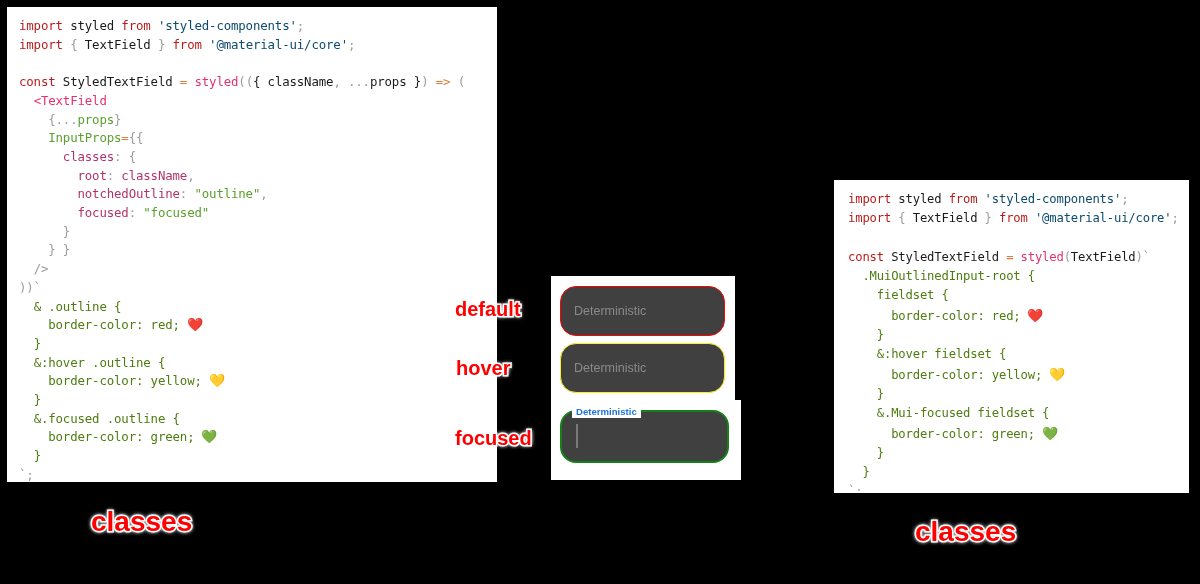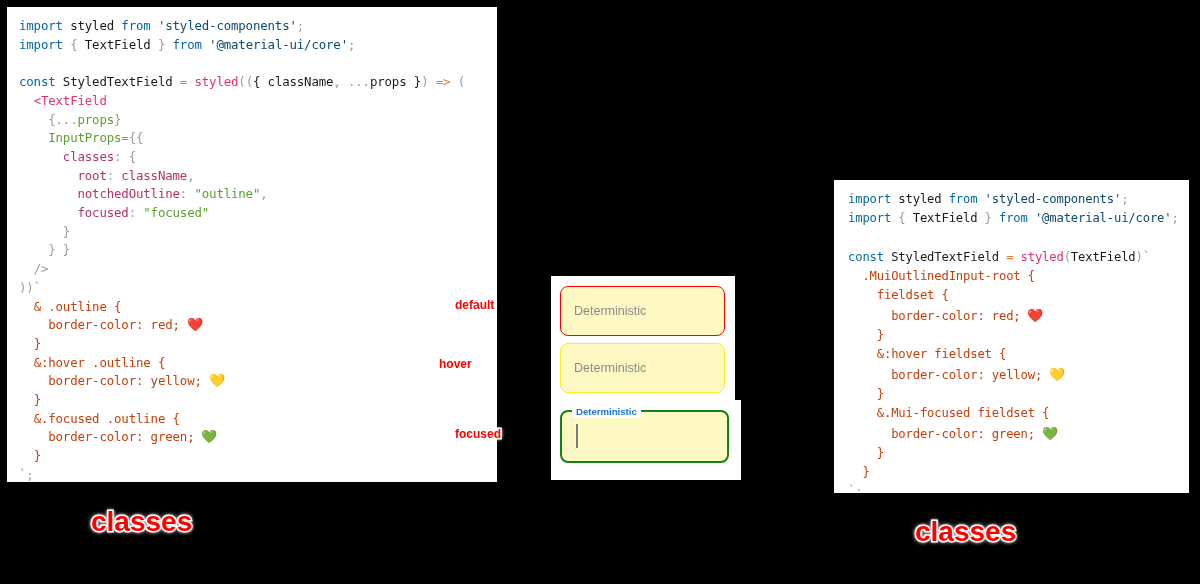--- a/index.html
+++ b/index.html
@@ -45,30 +45,30 @@
     color: #000000;
     letter-spacing: -0.15px;
   }
   #panel-globals .code {
     font-size: 12.2px;
     line-height: 19.3px;
   }
   .code-line { white-space: pre; min-height: 1px; }
 
   
-  .kw   { color: #0369a1; }          
+  .kw   { color: #b91c1c; }          
   .plain{ color: #1a1a1a; }          
   .str  { color: #0c4a6e; }          
   .pink { color: #e2326e; }
   .brc  { color: #9b9b9b; }          
   .prop { color: #5aa02c; }          
   .mag  { color: #b3336b; }          
   .gstr { color: #5aa02c; }          
   .op   { color: #e07b39; }          
-  .css  { color: #c2410c; }
+  .css  { color: #4d7c0f; }
   .emoji{ font-family: "DejaVu Sans", sans-serif; font-size: 13px; }
 
   
   #demo-panel {
     position: absolute;
     left: 551px;
     top: 276px;
     width: 190px;
     height: 204px;
   }
@@ -83,22 +83,22 @@
     position: absolute;
     left: 0; top: 124px;
     width: 190px;
     height: 80px;
     background: #ffffff;
   }
 
   .tf {
     position: absolute;
     box-sizing: border-box;
-    border-radius: 8px;
-    background: #fef9c3;
+    border-radius: 16px;
+    background: #404040;
   }
   .tf-text {
     position: absolute;
     left: 13px;
     top: 50%;
     transform: translateY(-50%);
     font-family: "Liberation Sans", sans-serif;
     font-size: 12.5px;
     color: #8a8a8a;
   }
@@ -147,23 +147,23 @@
     font-family: "Liberation Sans", sans-serif;
     font-weight: bold;
     color: #ff0000;
     white-space: nowrap;
     -webkit-text-stroke: 3px #ffffff;
     paint-order: stroke fill;
     text-shadow:
       0 0 3px #ffffff, 0 0 3px #ffffff,
       0 0 5px #ffffff, 0 0 5px #ffffff;
   }
-  .state-tag { font-size: 12px; }
+  .state-tag { font-size: 20px; }
   #tag-default { left: 455px; top: 298px; }
-  #tag-hover   { left: 439px; top: 357px; }
+  #tag-hover   { left: 456px; top: 357px; }
   #tag-focused { left: 455px; top: 427px; }
 
   .caption-tag { font-size: 28px; }
   #tag-classes { left: 91px;  top: 506px; }
   #tag-globals { left: 915px; top: 516px; }
 </style>
 </head>
 <body>
 
 <div class="code-panel" id="panel-classes">

